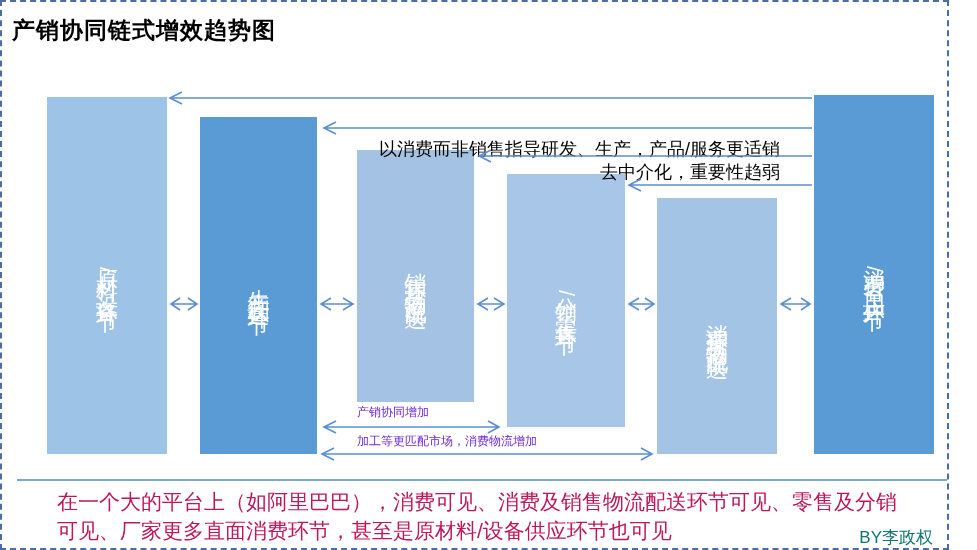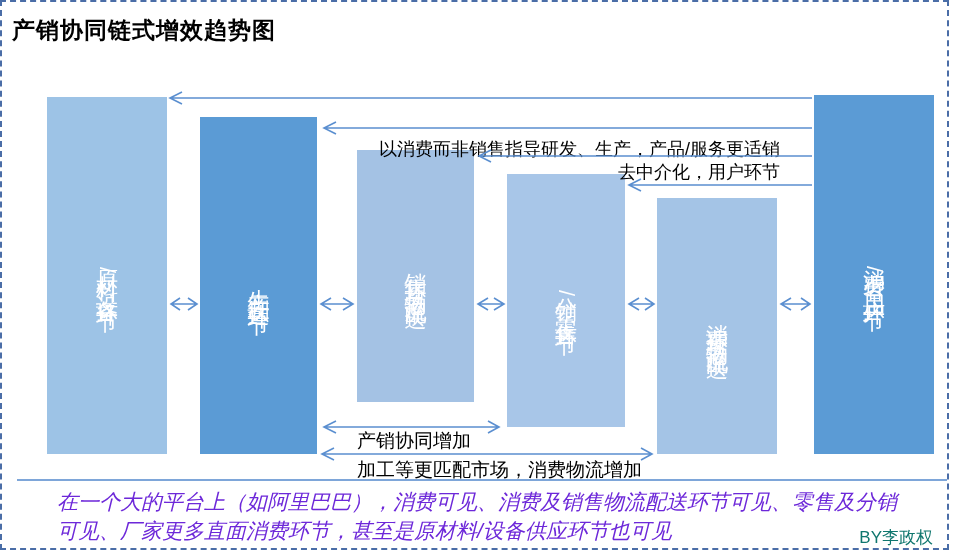--- a/index.html
+++ b/index.html
@@ -29,31 +29,30 @@
     line-height:1;
     white-space:nowrap;
   }
   .top-anno{
     position:absolute;right:167px;
     font-size:18px;color:#000;line-height:22px;
     white-space:nowrap;
   }
   .bottom-anno{
     position:absolute;left:355px;
-    font-size:19px;color:#000000;line-height:21px;
+    font-size:12px;color:#6d28d9;line-height:21px;
     white-space:nowrap;
-    margin-top:28px;
   }
   .overlay{
     position:absolute;left:0;top:0;width:977px;height:550px;
     pointer-events:none;
   }
   .footer-text{
     position:absolute;left:55px;top:485px;width:890px;
-    font-size:21px;color:#6d28d9;line-height:29px;font-style:italic;
+    font-size:21px;color:#be185d;line-height:29px;
   }
   .signature{
     position:absolute;right:14px;top:524px;
     font-size:17px;color:#0f766e;white-space:nowrap;
   }
 </style>
 </head>
 <body>
 
 <div class="canvas">
@@ -73,21 +72,21 @@
     <span class="bar-label">分销/零售环节</span>
   </div>
   <div class="bar" style="left: 655px; top: 196px; width: 120px; height: 256px; background-color: rgb(164, 196, 230);">
     <span class="bar-label">消费环节物流配送</span>
   </div>
   <div class="bar" style="left: 812px; top: 93px; width: 120px; height: 359px; background-color: rgb(91, 155, 213);">
     <span class="bar-label">消费者/用户环节</span>
   </div>
 
   <div class="top-anno" style="top:101px;margin-top:35px;">以消费而非销售指导研发、生产，产品/服务更适销</div>
-  <div class="top-anno" style="top:159px;">去中介化，用户环节</div>
+  <div class="top-anno" style="top:159px;">去中介化，重要性趋弱</div>
 
   <div class="bottom-anno" style="top:400px;">产销协同增加</div>
   <div class="bottom-anno" style="top:429px;">加工等更匹配市场，消费物流增加</div>
 
   <svg class="overlay" viewBox="0 0 977 550" xmlns="http://www.w3.org/2000/svg">
     <g fill="none" stroke="#5B8FD0" stroke-width="1.6">
 
       <path d="M810 96 H169 M180 90 L168 96 L180 102"></path>
       <path d="M810 126 H323 M334 120 L322 126 L334 132"></path>
       <path d="M810 154 H478 M489 148 L477 154 L489 160"></path>

